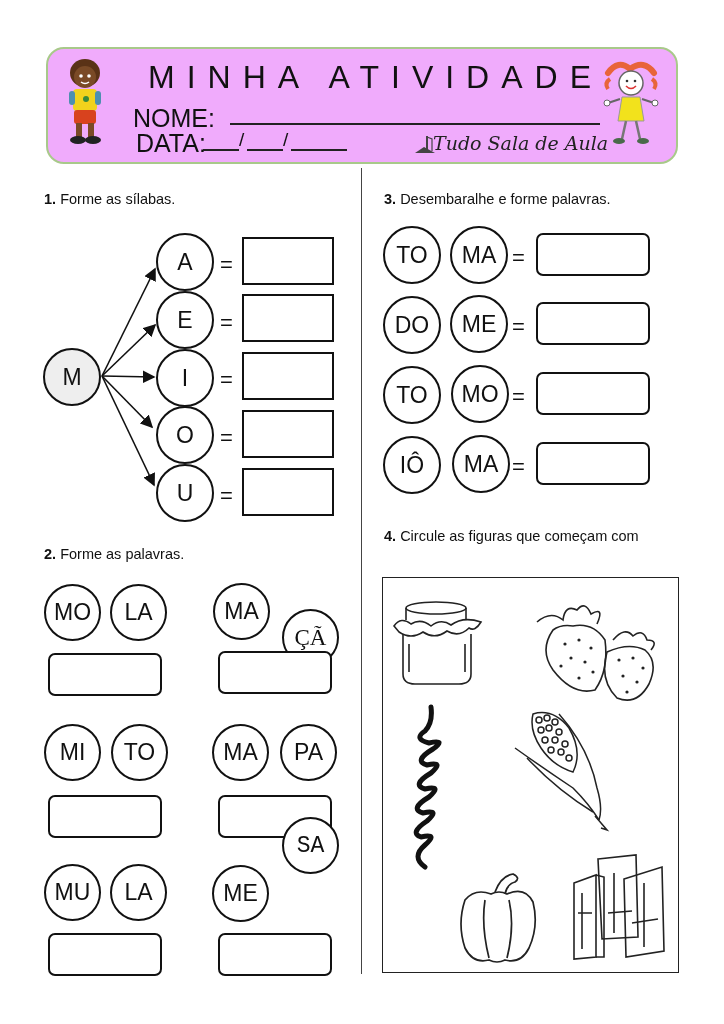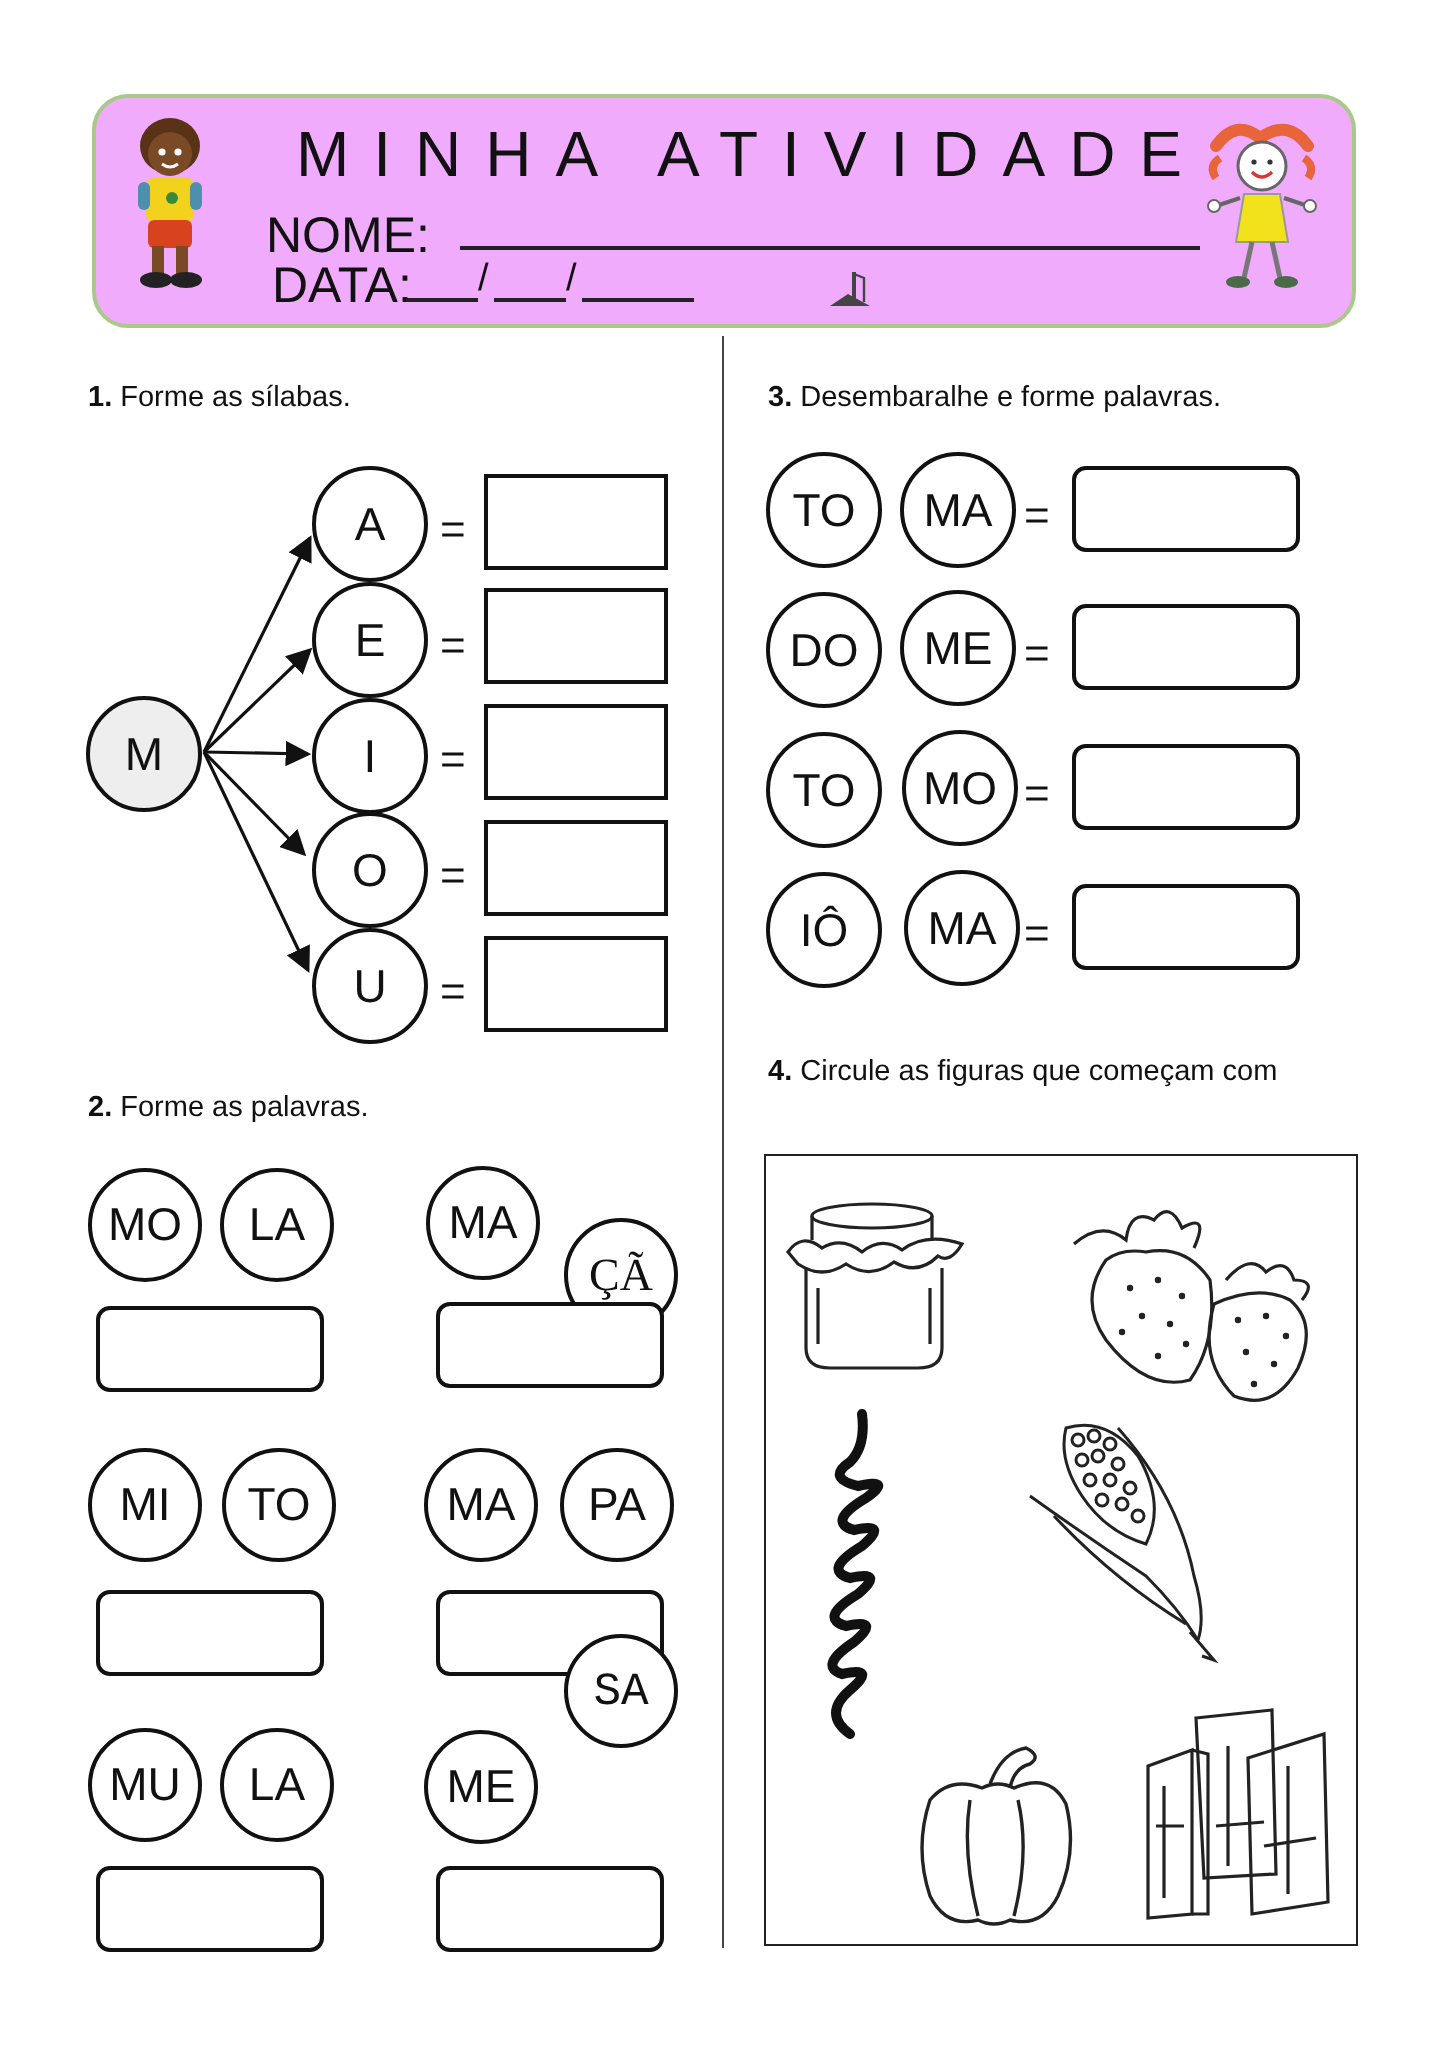--- a/index.html
+++ b/index.html
@@ -77,20 +77,21 @@
   <div class="slash" style="left:235px;">/</div>
   <div class="date-line" style="left:243px;width:56px;"></div>
 
   <div class="brand-icon">
     <svg width="22" height="20" viewBox="0 0 22 20">
       <path d="M1 18 L10 12 L21 18 Z" fill="#444"></path>
       <rect x="12" y="1" width="2" height="16" fill="#444"></rect>
       <path d="M13 2 L18 4 L18 16" stroke="#444" stroke-width="1.2" fill="none"></path>
     </svg>
   </div>
+  <div class="brand">Tudo Sala de Aula</div>
 
   <div class="kid" style="left:552px;top:10px;">
     <svg width="62" height="90" viewBox="0 0 62 90">
       <path d="M8 14 Q18 0 30 10 Q44 0 54 14" stroke="#e8643a" stroke-width="6" fill="none" stroke-linecap="round"></path>
       <path d="M10 20 Q4 24 8 30" stroke="#e8643a" stroke-width="4" fill="none"></path>
       <path d="M52 20 Q58 24 54 30" stroke="#e8643a" stroke-width="4" fill="none"></path>
       <circle cx="31" cy="24" r="12" fill="#fff" stroke="#666" stroke-width="1.5"></circle>
       <circle cx="27" cy="22" r="1.3" fill="#333"></circle>
         <circle cx="35" cy="22" r="1.3" fill="#333"></circle>
       <path d="M26 27 Q31 32 36 27" stroke="#d33" stroke-width="1.6" fill="none"></path>

